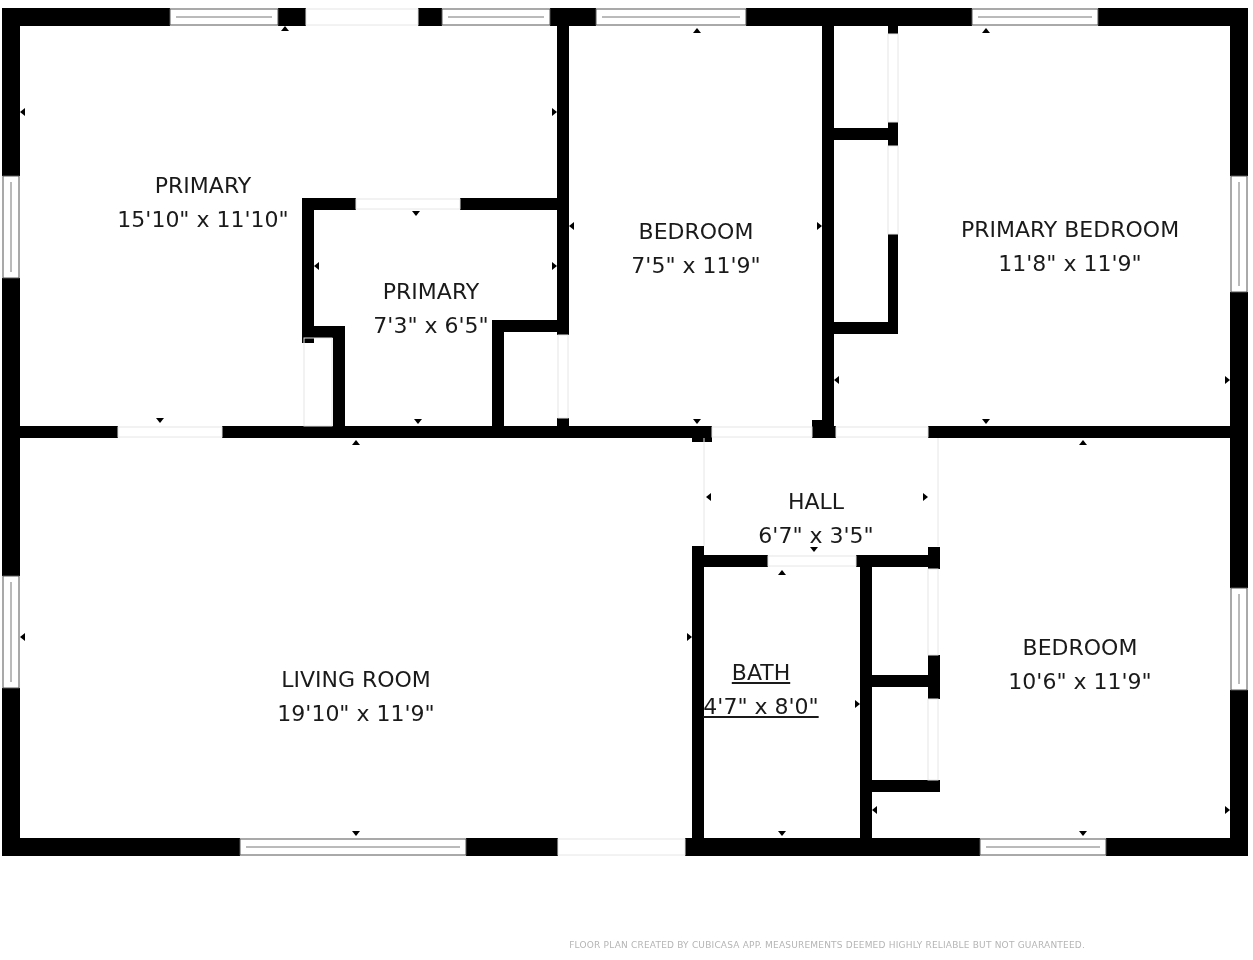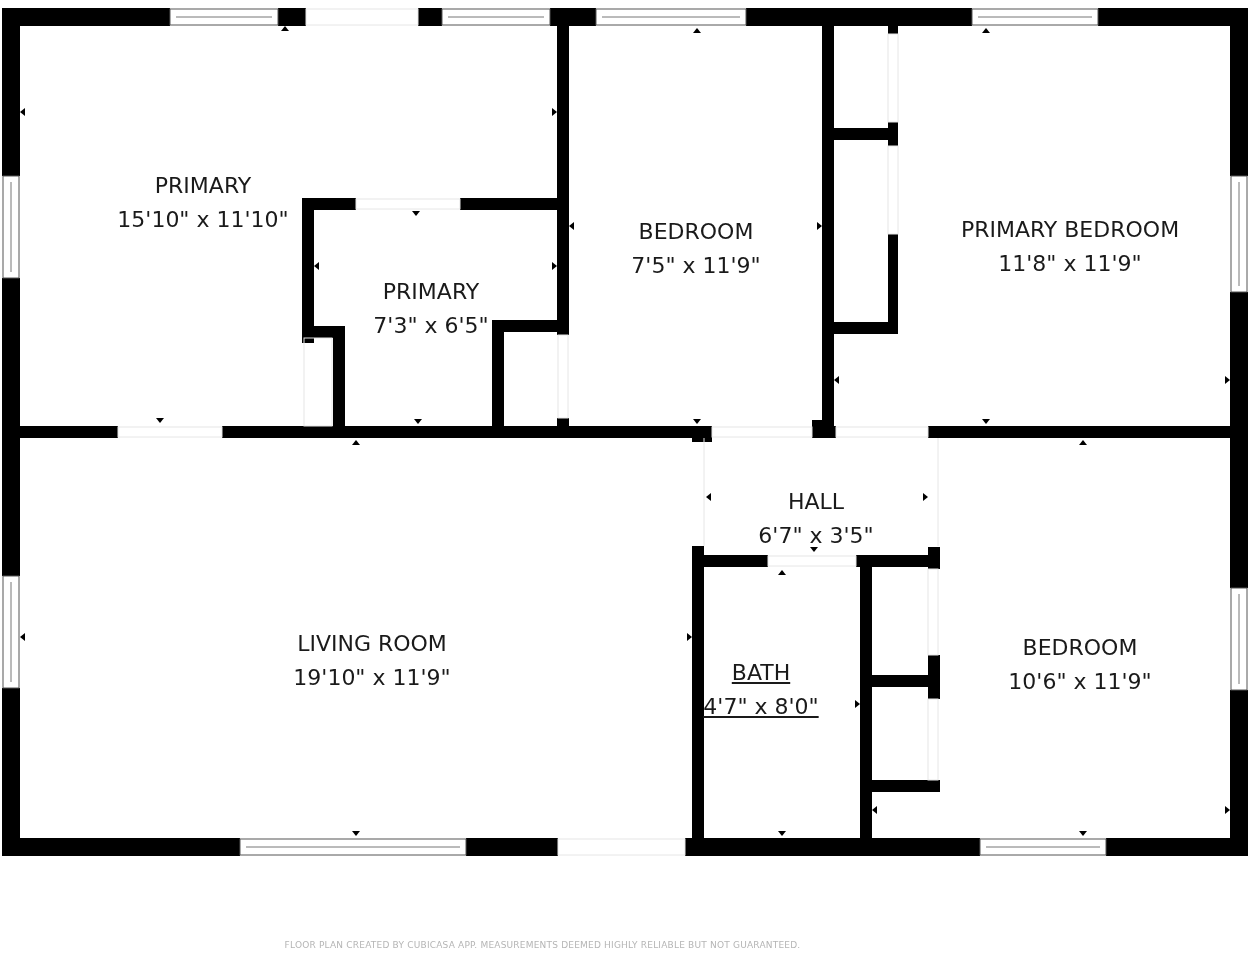--- a/index.html
+++ b/index.html
@@ -3,21 +3,21 @@
 <meta charset="utf-8">
 <style>
   html,body{margin:0;padding:0;background:#ffffff;}
   body{width:1253px;height:960px;position:relative;overflow:hidden;font-family:"DejaVu Sans","Liberation Sans",sans-serif;}
   svg{position:absolute;left:0;top:0;}
   .wall{fill:#000;}
   .win{fill:#fff;stroke:#555;stroke-width:1;}
   .winline{stroke:#777;stroke-width:1;}
   .room-label{position:absolute;text-align:center;color:#1a1a1a;font-size:22px;line-height:34px;white-space:nowrap;transform:translateX(-50%);}
   .room-name,.room-dim{display:block;}
-  .footer{position:absolute;left:0;width:1085px;top:940px;text-align:center;font-size:9px;color:#b5b5b5;letter-spacing:0.2px;}
+  .footer{position:absolute;left:0;width:1085px;top:940px;text-align:right;font-size:9px;color:#b5b5b5;letter-spacing:0.2px;}
   .tick{fill:#000;}
 </style>
 </head>
 <body>
 
 <svg width="1253" height="960" viewBox="0 0 1253 960">
 
   <g>
 
     <rect class="wall" x="2" y="8" width="168" height="18"></rect>
@@ -168,21 +168,21 @@
   <span class="room-dim">7'5" x 11'9"</span>
 </div>
 <div class="room-label" style="left:1070px;top:213px;">
   <span class="room-name">PRIMARY BEDROOM</span>
   <span class="room-dim">11'8" x 11'9"</span>
 </div>
 <div class="room-label" style="left:816px;top:485px;text-align:center;">
   <span class="room-name">HALL</span>
   <span class="room-dim">6'7" x 3'5"</span>
 </div>
-<div class="room-label" style="left:356px;top:627px;margin-left:16px;">
+<div class="room-label" style="left:356px;top:663px;">
   <span class="room-name">LIVING ROOM</span>
   <span class="room-dim">19'10" x 11'9"</span>
 </div>
 <div class="room-label" style="left:761px;top:656px;text-decoration:underline;">
   <span class="room-name">BATH</span>
   <span class="room-dim">4'7" x 8'0"</span>
 </div>
 <div class="room-label" style="left:1080px;top:631px;">
   <span class="room-name">BEDROOM</span>
   <span class="room-dim">10'6" x 11'9"</span>

